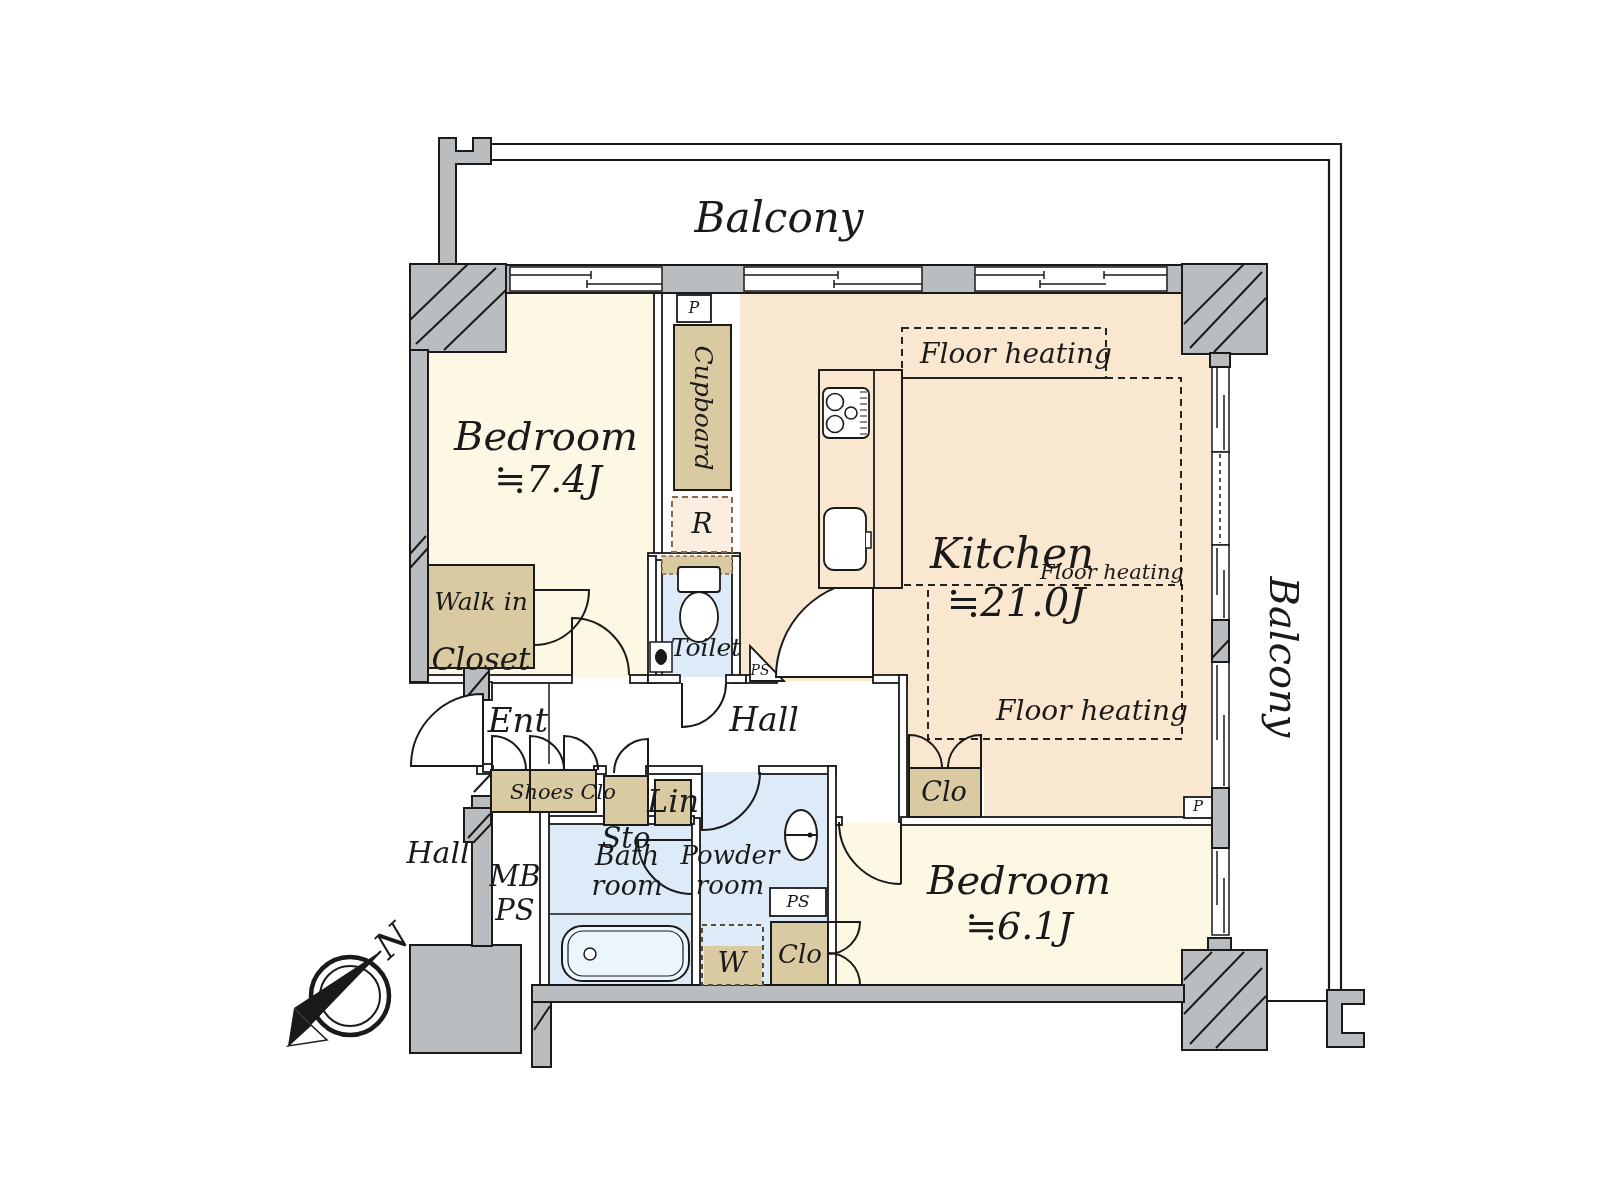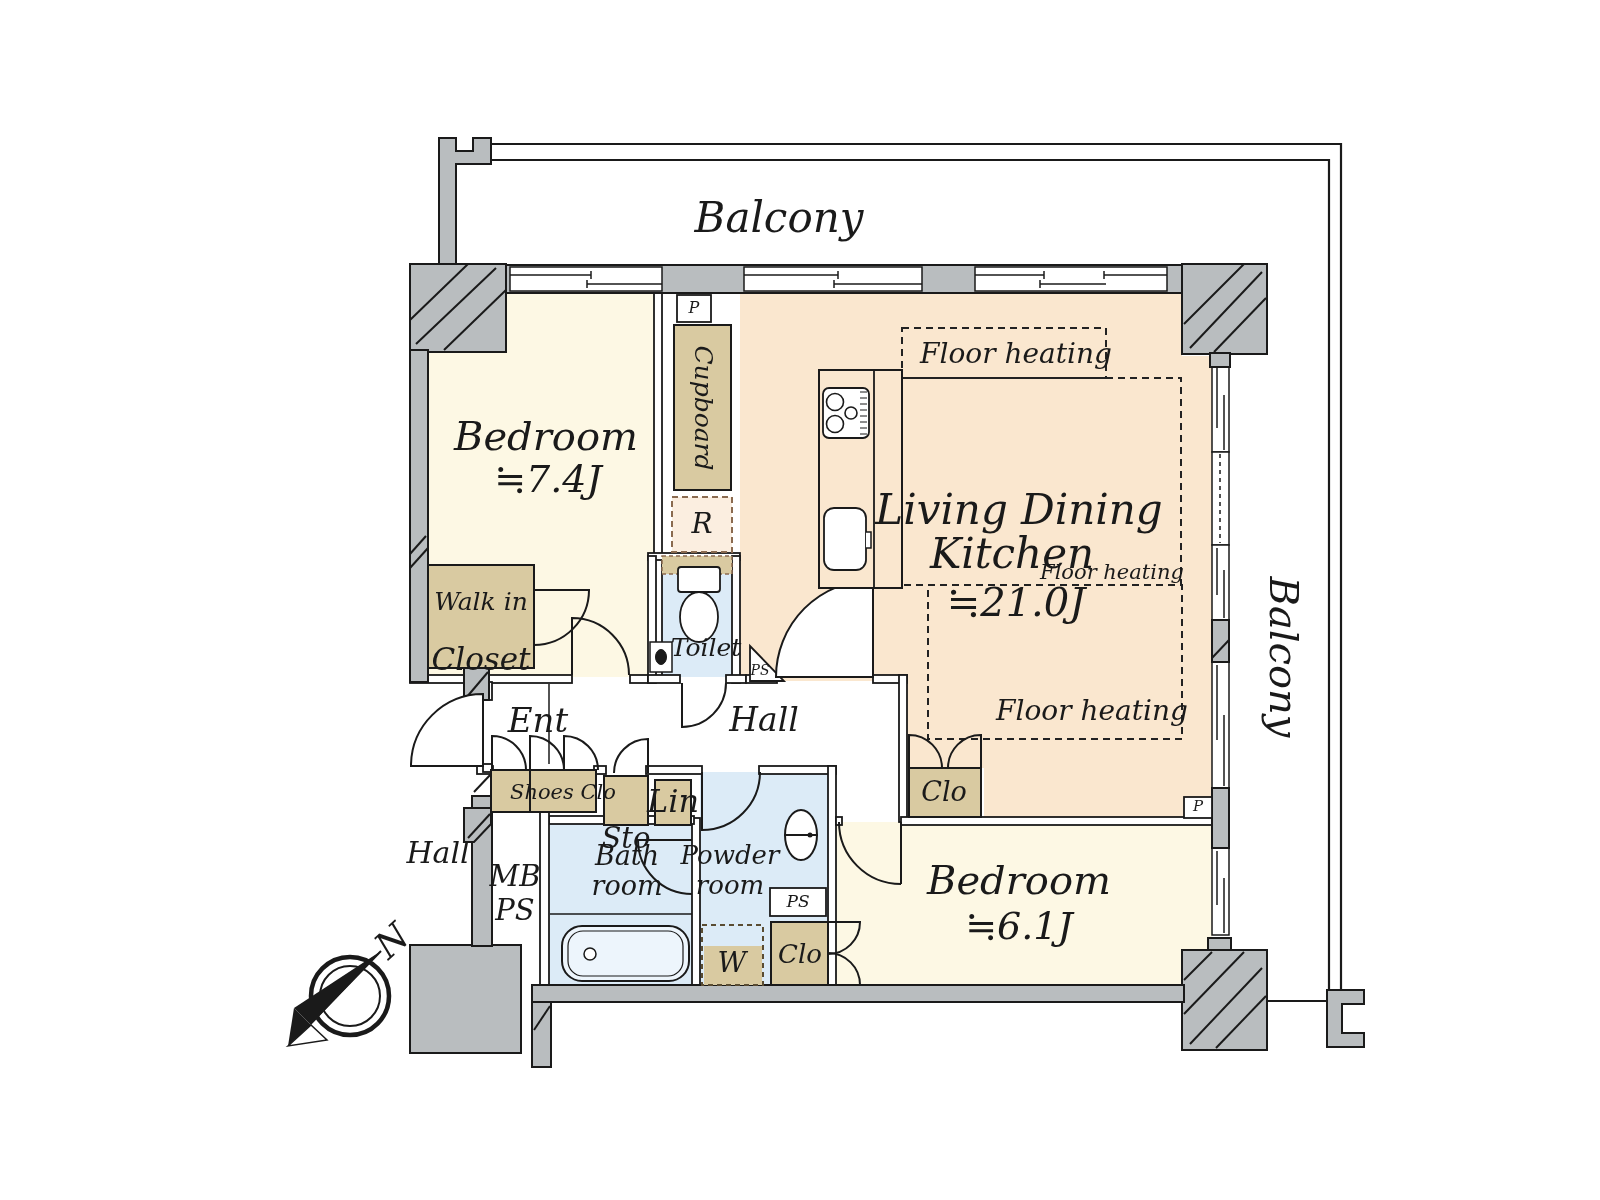--- a/index.html
+++ b/index.html
@@ -234,41 +234,40 @@
     <polygon points="244,1046 267,1025 283,1040" fill="#ffffff" stroke="#1a1a1a" stroke-width="1.5"></polygon>
   </g>
 </svg>
 
   <div class="lbl" style="left:735px;top:218px;font-size:42px;">Balcony</div>
   <div class="lbl vert" style="left:1240px;top:657px;font-size:40px;">Balcony</div>
 
   <div class="lbl" style="left:502px;top:436px;font-size:40px;">Bedroom</div>
   <div class="lbl" style="left:504px;top:480px;font-size:38px;">≒7.4J</div>
 
-  <div class="lbl" style="left:975px;top:510px;font-size:42px;">Living Dining</div>
   <div class="lbl" style="left:968px;top:554px;font-size:42px;">Kitchen</div>
   <div class="lbl" style="left:972px;top:602px;font-size:40px;">≒21.0J</div>
 
   <div class="lbl" style="left:975px;top:880px;font-size:40px;">Bedroom</div>
   <div class="lbl" style="left:975px;top:927px;font-size:38px;">≒6.1J</div>
 
   <div class="lbl" style="left:972px;top:354px;font-size:28px;">Floor heating</div>
   <div class="lbl" style="left:1068px;top:572px;font-size:21px;">Floor heating</div>
   <div class="lbl" style="left:1048px;top:711px;font-size:28px;">Floor heating</div>
 
   <div class="lbl vert" style="left:659px;top:408px;font-size:25px;">Cupboard</div>
   <div class="lbl" style="left:658px;top:524px;font-size:28px;">R</div>
   <div class="lbl" style="left:650px;top:308px;font-size:16px;">P</div>
   <div class="lbl" style="left:1154px;top:807px;font-size:15px;">P</div>
 
   <div class="lbl" style="left:662px;top:648px;font-size:25px;">Toilet</div>
   <div class="lbl" style="left:716px;top:670px;font-size:14px;">PS</div>
 
   <div class="lbl" style="left:720px;top:720px;font-size:33px;">Hall</div>
-  <div class="lbl" style="left:494px;top:721px;font-size:34px;">Ent</div>
+  <div class="lbl" style="left:474px;top:721px;font-size:34px;">Ent</div>
   <div class="lbl" style="left:394px;top:853px;font-size:30px;">Hall</div>
 
   <div class="lbl" style="left:437px;top:602px;font-size:25px;">Walk in</div>
   <div class="lbl" style="left:437px;top:659px;font-size:31px;">Closet</div>
 
   <div class="lbl" style="left:519px;top:792px;font-size:21px;">Shoes Clo</div>
   <div class="lbl" style="left:582px;top:838px;font-size:29px;">Sto</div>
   <div class="lbl" style="left:629px;top:802px;font-size:32px;">Lin</div>
 
   <div class="lbl" style="left:583px;top:856px;font-size:27px;">Bath</div>

